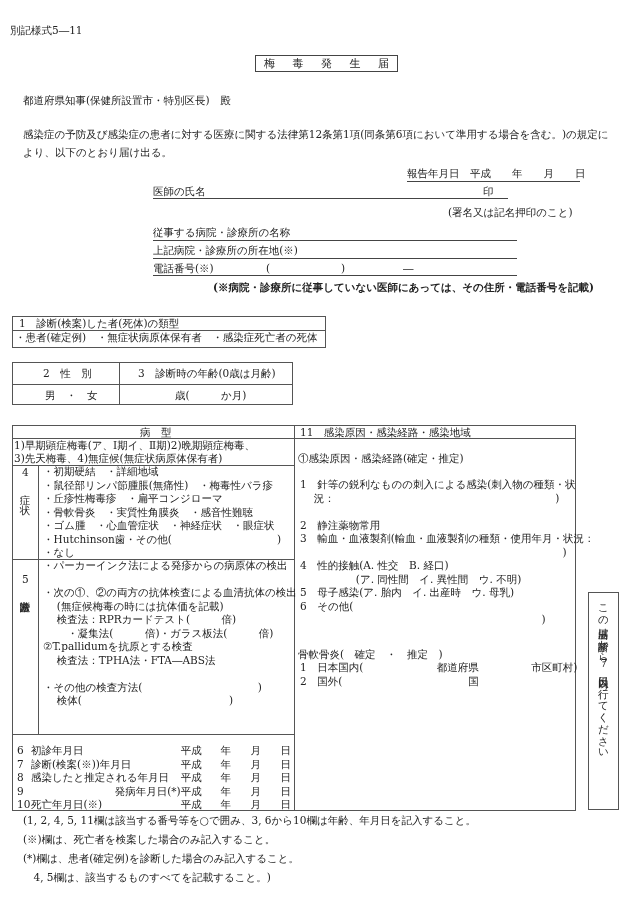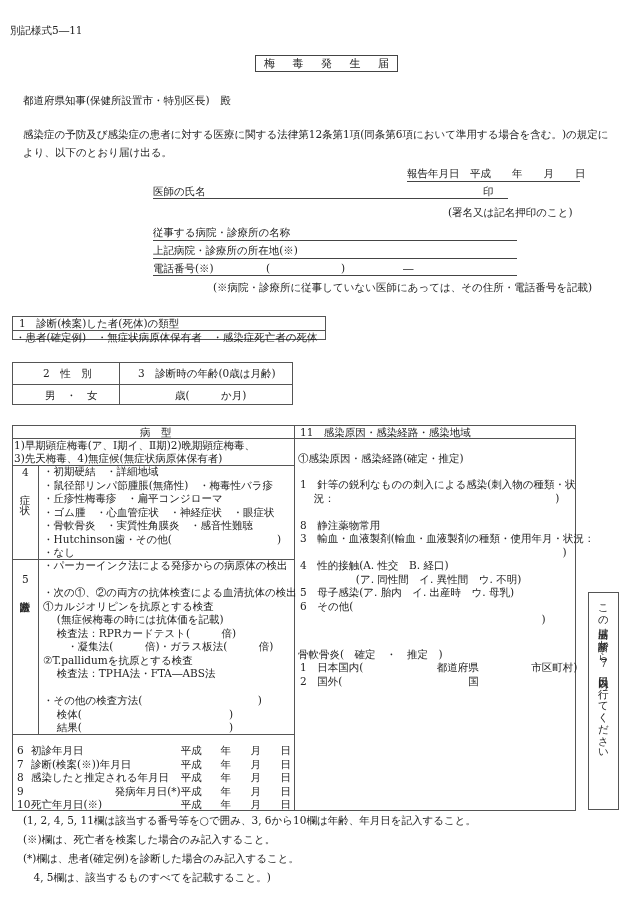--- a/index.html
+++ b/index.html
@@ -44,23 +44,23 @@
 
 <div class="abs uline" style="left:153px; top:225px; width:364px;">従事する病院・診療所の名称</div>
 <div class="abs uline" style="left:153px; top:243px; width:364px;">上記病院・診療所の所在地(※)</div>
 <div class="abs uline" style="left:153px; top:261px; width:364px; height:15px;">
   <span>電話番号(※)</span>
   <span style="position:absolute; left:113px;">(</span>
   <span style="position:absolute; left:188px;">)</span>
   <span style="position:absolute; left:250px;">―</span>
 </div>
 
-<div class="abs" style="left:213px; top:280px;">(※病院・診療所に従事していない医師にあっては、その住所・電話番号を記載)</div>
+<div class="abs" style="left:213px; top:280px;font-weight:bold;">(※病院・診療所に従事していない医師にあっては、その住所・電話番号を記載)</div>
 
-<div class="abs b" style="left:12px; top:316px; width:314px; height:24px;">
+<div class="abs b" style="left:12px; top:316px; width:314px; height:32px;">
   <div style="height:14px; line-height:13px; padding-left:6px; border-bottom:1px solid #555;">1　診断(検案)した者(死体)の類型</div>
   <div style="height:14px; line-height:13px; padding-left:2px;">・患者(確定例)　・無症状病原体保有者　・感染症死亡者の死体</div>
 </div>
 
 <div class="abs b" style="left:12px; top:362px; width:281px; height:43px;">
   <div class="hl" style="left:0; top:21px; width:279px;"></div>
   <div class="vl" style="left:106px; top:0; height:41px;"></div>
   <div class="abs" style="left:30px; top:3px;">2　性　別</div>
   <div class="abs" style="left:32px; top:25px;">男　・　女</div>
   <div class="abs" style="left:125px; top:3px;">3　診断時の年齢(0歳は月齢)</div>
@@ -80,43 +80,41 @@
   </div>
 
   <div class="hl" style="left:0; top:39px; width:281px;"></div>
   <div class="vl" style="left:25px; top:39px; height:269px;"></div>
   <div class="abs" style="left:9px; top:39px;">4</div>
   <div class="abs vert" style="left:7px; top:60px; letter-spacing:10px; height:50px;">症状</div>
   <div class="abs" style="left:30px; top:39px;">
     <span class="line">・初期硬結　・詳細地域</span>
     <span class="line">・鼠径部リンパ節腫脹(無痛性)　・梅毒性バラ疹</span>
     <span class="line">・丘疹性梅毒疹　・扁平コンジローマ</span>
+    <span class="line">・骨軟骨炎　・実質性角膜炎　・感音性難聴</span>
     <span class="line">・ゴム腫　・心血管症状　・神経症状　・眼症状</span>
-    <span class="line">・骨軟骨炎　・実質性角膜炎　・感音性難聴</span>
     <span class="line">・Hutchinson歯・その他(　　　　　　　　　　)</span>
     <span class="line">・なし</span>
   </div>
 
   <div class="hl" style="left:0; top:133px; width:281px;"></div>
   <div class="abs" style="left:9px; top:146px;">5</div>
   <div class="abs vert" style="left:7px; top:167px; height:50px;">診断方法</div>
   <div class="abs" style="left:30px; top:133px;">
     <span class="line">・パーカーインク法による発疹からの病原体の検出</span>
     <span class="line"></span>
     <span class="line">・次の①、②の両方の抗体検査による血清抗体の検出</span>
-    <span class="line"> ①カルジオリピンを抗原とする検査</span>
     <span class="line">　 (無症候梅毒の時には抗体価を記載)</span>
     <span class="line">　 検査法：RPRカードテスト(　　　倍)</span>
     <span class="line">　　 ・凝集法(　　　倍)・ガラス板法(　　　倍)</span>
     <span class="line"> ②T.pallidumを抗原とする検査</span>
     <span class="line">　 検査法：TPHA法・FTA―ABS法</span>
     <span class="line"></span>
     <span class="line">・その他の検査方法(　　　　　　　　　　　)</span>
     <span class="line">　 検体(　　　　　　　　　　　　　　)</span>
-    <span class="line">　 結果(　　　　　　　　　　　　　　)</span>
   </div>
 
   <div class="hl" style="left:0; top:308px; width:281px;"></div>
   <div class="abs" style="left:4px; top:318px; width:274px;">
     <div class="date-row">
       <span style="width:14px;">6</span>
       <span style="width:150px;">初診年月日</span>
       <span style="width:40px;">平成</span>
       <span style="width:30px;">年</span>
       <span style="width:30px;">月</span>
@@ -155,21 +153,21 @@
       <span>日</span>
     </div>
   </div>
 
   <div class="abs" style="left:287px; top:-1px;">11　感染原因・感染経路・感染地域</div>
   <div class="abs" style="left:285px; top:25px;">①感染原因・感染経路(確定・推定)</div>
   <div class="abs" style="left:287px; top:52px;">
     <span class="line">1　針等の鋭利なものの刺入による感染(刺入物の種類・状</span>
     <span class="line">　 況：　　　　　　　　　　　　　　　　　　　　　)</span>
     <span class="line"></span>
-    <span class="line">8　静注薬物常用</span>
+    <span class="line">2　静注薬物常用</span>
     <span class="line">3　輸血・血液製剤(輸血・血液製剤の種類・使用年月・状況：</span>
     <span class="line">　　　　　　　　　　　　　　　　　　　　　　　　　)</span>
     <span class="line">4　性的接触(A. 性交　B. 経口)</span>
     <span class="line">　　　　　 (ア. 同性間　イ. 異性間　ウ. 不明)</span>
     <span class="line">5　母子感染(ア. 胎内　イ. 出産時　ウ. 母乳)</span>
     <span class="line">6　その他(</span>
     <span class="line">　　　　　　　　　　　　　　　　　　　　　　　)</span>
   </div>
   <div class="abs" style="left:285px; top:221px;">骨軟骨炎(　確定　・　推定　)</div>
   <div class="abs" style="left:287px; top:235px;">

